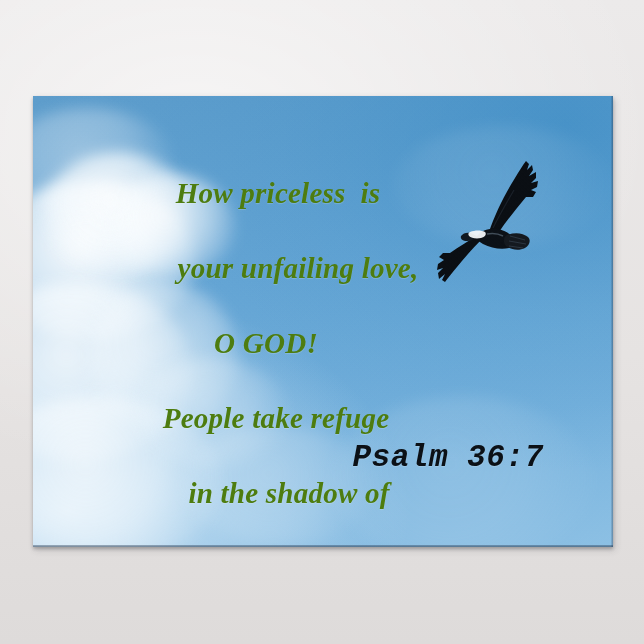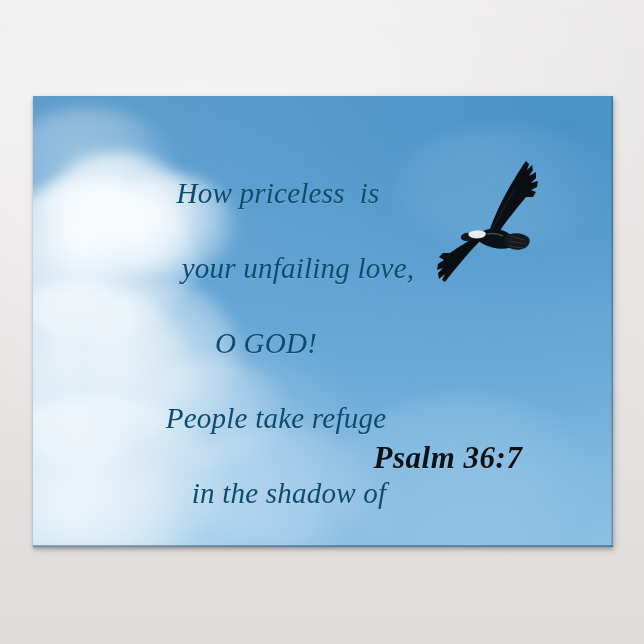--- a/index.html
+++ b/index.html
@@ -111,24 +111,24 @@
     background: linear-gradient(90deg, rgba(40,60,85,0.10), rgba(35,50,70,0.40));
   }
 
   
   #verse-block {
     position: absolute;
     left: 42px;
     top: 50px;
     width: 420px;
     text-align: center;
-    color: #0c4a6e;
+    color: #4d7c0f;
     font-family: "Liberation Serif", "DejaVu Serif", serif;
     font-style: italic;
-    font-weight: 400;
+    font-weight: 700;
     line-height: 1.00;
     letter-spacing: .2px;
     white-space: pre;
     text-shadow: 0 1px 1px rgba(255,255,255,0.18);
   }
   .verse-line {
     font-size: 30px;
     margin: 0 0 13px 0;
     transform: scaleX(0.97);
   }
@@ -138,21 +138,21 @@
   .vl-4 { text-align: center; margin-left: -18px; }
   .vl-5 { text-align: center; margin-left: 8px; }
 
   #citation {
     position: absolute;
     left: 300px;
     top: 344px;
     width: 230px;
     text-align: center;
     color: #0b1016;
-    font-family: Liberation Serif, serif;
+    font-family: Liberation Mono, monospace;
     font-style: italic;
     font-weight: 700;
     font-size: 31px;
     letter-spacing: .5px;
     white-space: pre;
     text-shadow: 0 1px 1px rgba(255,255,255,0.18);
   }
 
   
   #osprey {

